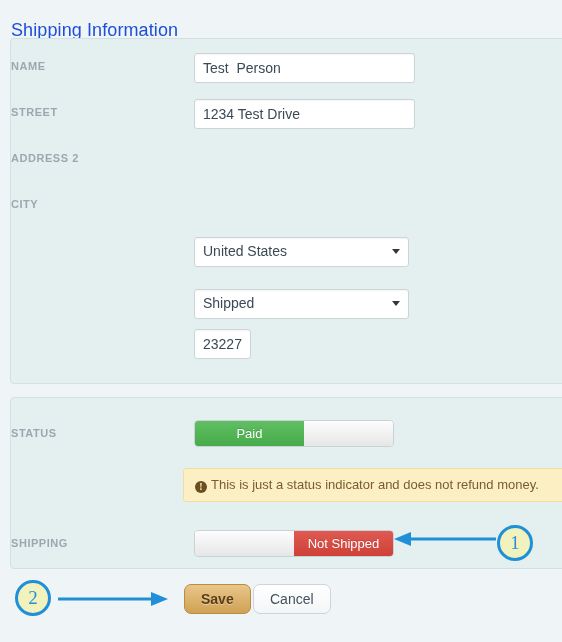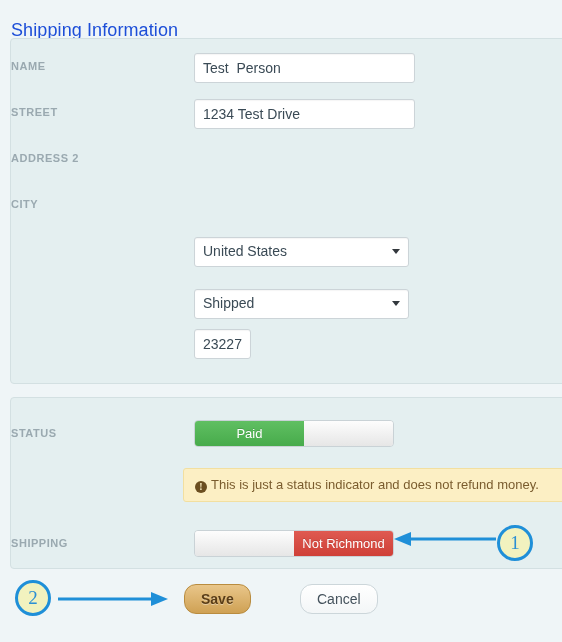--- a/index.html
+++ b/index.html
@@ -179,42 +179,41 @@
   }
 
   
   .btn {
     box-sizing: border-box;
     height: 30px;
     padding: 0 16px;
     font-size: 14px;
     font-weight: bold;
     font-family: "Liberation Sans", sans-serif;
-    border-radius: 12px;
+    border-radius: 7px;
     cursor: pointer;
   }
   .btn-save {
     position: absolute;
     left: 184px;
     top: 584px;
     color: #5a3d17;
     background: linear-gradient(to bottom, #e7c281 0%, #d3a council 100%);
     background: linear-gradient(to bottom, #e9c68a 0%, #cfa154 100%);
     border: 1px solid #b98c3f;
     text-shadow: 0 1px 0 rgba(255,255,255,0.4);
   }
   .btn-cancel {
     position: absolute;
     left: 253px;
     top: 584px;
     font-weight: normal;
     color: #44525c;
     background: linear-gradient(to bottom, #ffffff 0%, #f3f6f7 100%);
     border: 1px solid #ccd6da;
-    margin-left: 47px;
   }
 
   
   .marker {
     position: absolute;
     width: 36px; height: 36px;
     border-radius: 50%;
     background: #f2f2bf;
     border: 3px solid #1f8fd8;
     box-sizing: border-box;
@@ -297,21 +296,21 @@
         <div class="half">Paid</div>
       </div>
     </div>
   </div>
 
   <div class="form-row" style="top:132px;">
     <div class="form-label">SHIPPING</div>
     <div class="field-wrap">
       <div class="toggle toggle-shipped">
         <div class="blank"></div>
-        <div class="half">Not Richmond</div>
+        <div class="half">Not Shipped</div>
       </div>
     </div>
   </div>
 
 </div>
 
 <div class="alert">
   <span class="warn-icon">!</span><span>This is just a status indicator and does not refund money.</span>
 </div>
 

